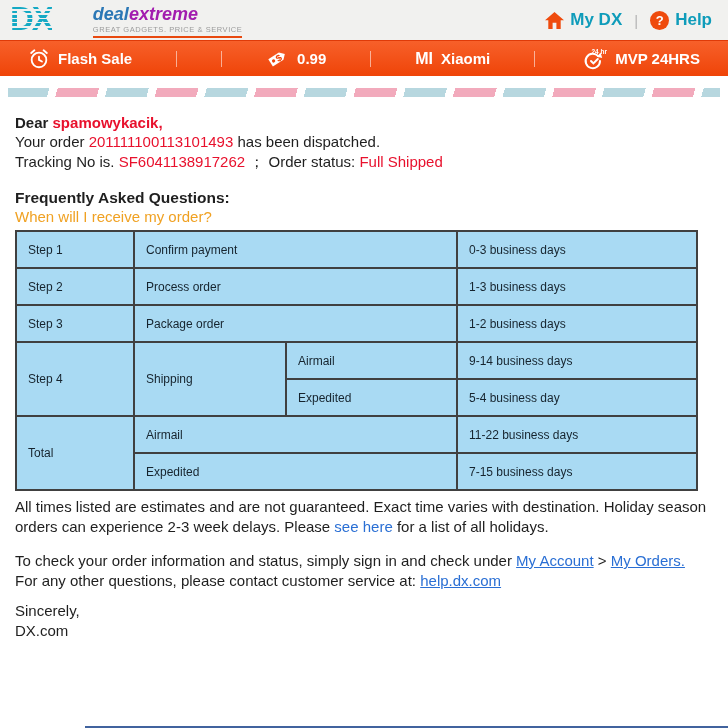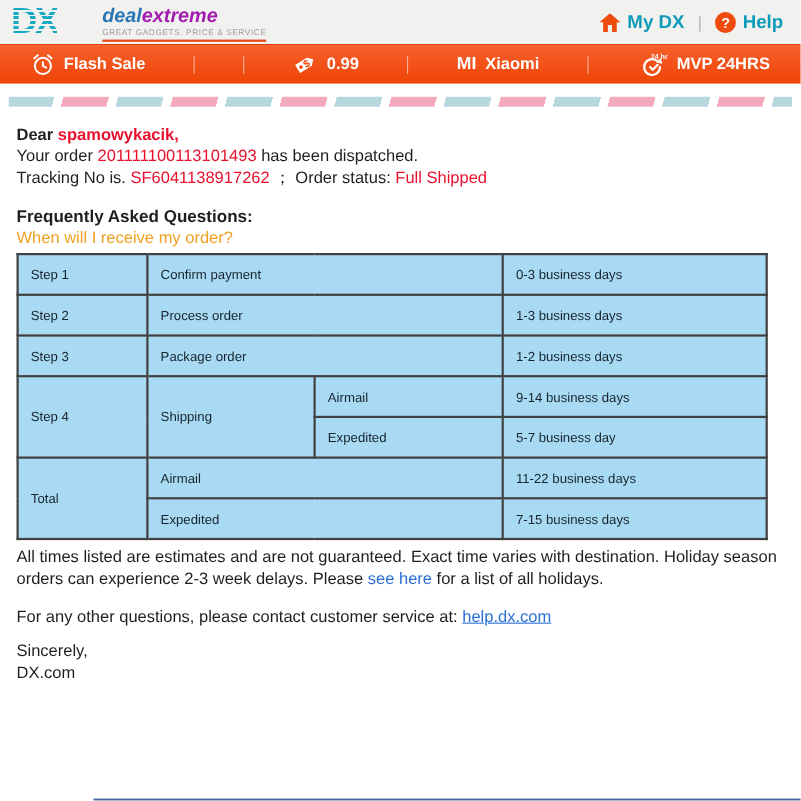--- a/index.html
+++ b/index.html
@@ -167,37 +167,38 @@
           <td>1-2 business days</td>
         </tr>
         <tr>
           <td rowspan="2">Step 4</td>
           <td rowspan="2">Shipping</td>
           <td>Airmail</td>
           <td>9-14 business days</td>
         </tr>
         <tr>
           <td>Expedited</td>
-          <td>5-7 business day</td>
+          <td>5-4 business day</td>
         </tr>
         <tr>
           <td rowspan="2">Total</td>
           <td colspan="2">Airmail</td>
           <td>11-22 business days</td>
         </tr>
         <tr>
           <td colspan="2">Expedited</td>
           <td>7-15 business days</td>
         </tr>
       </tbody>
     </table>
 
     <div class="notes note-disclaimer"><span>All times listed are estimates and are not guaranteed. Exact time varies with destination. Holiday season orders can experience 2-3 week delays. Please </span><a class="link">see here</a><span> for a list of all holidays.</span></div>
 
     <div class="notes note-account">
+      <div><span>To check your order information and status, simply sign in and check under </span><a class="link underline">My Account</a><span> &gt; </span><a class="link underline">My Orders.</a></div>
       <div><span>For any other questions, please contact customer service at: </span><a class="link underline">help.dx.com</a></div>
     </div>
 
     <div class="signoff">
       <div>Sincerely,</div>
       <div>DX.com</div>
     </div>
   </div>
 
   <div class="bottom-line"></div>

